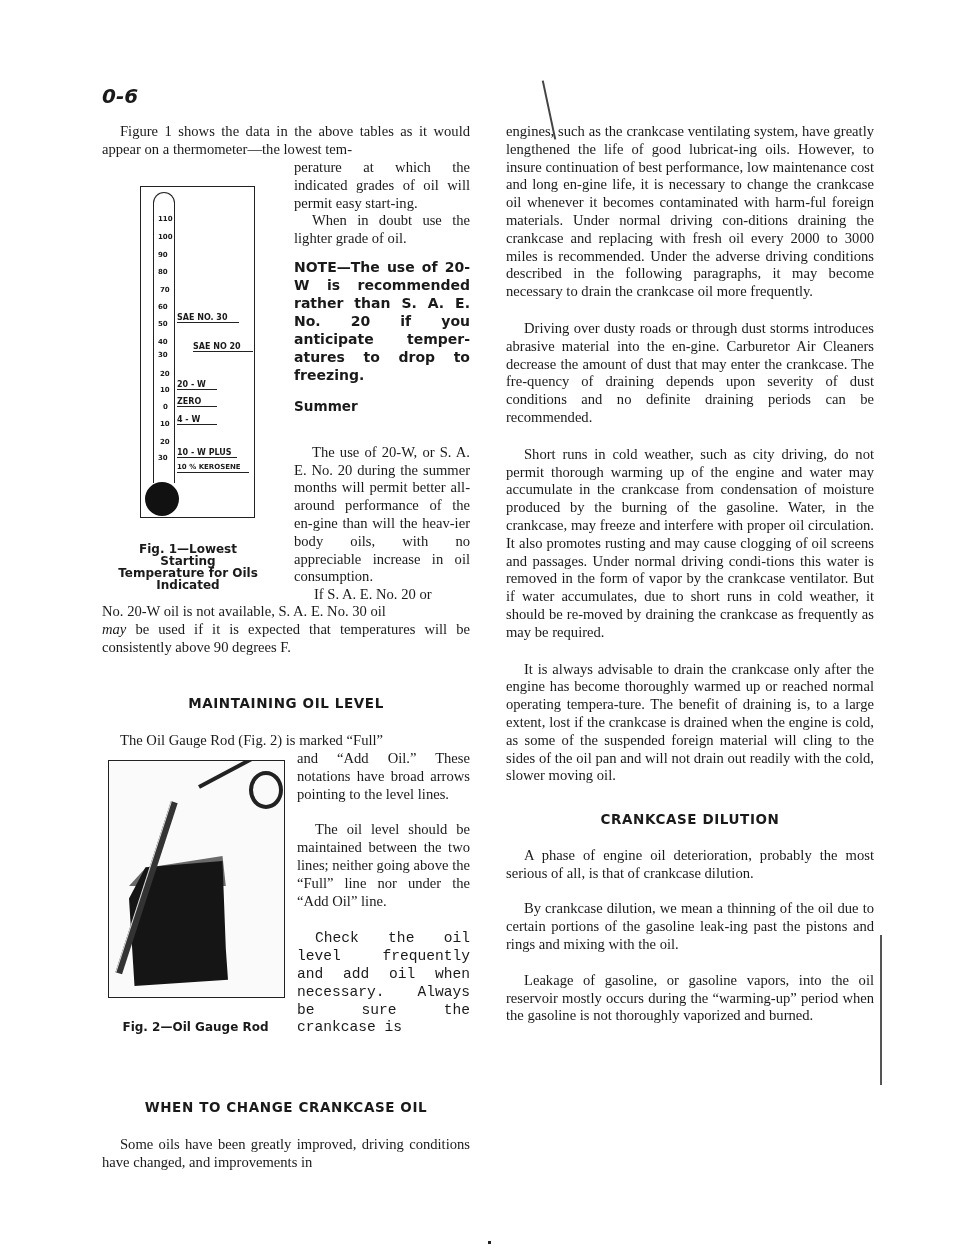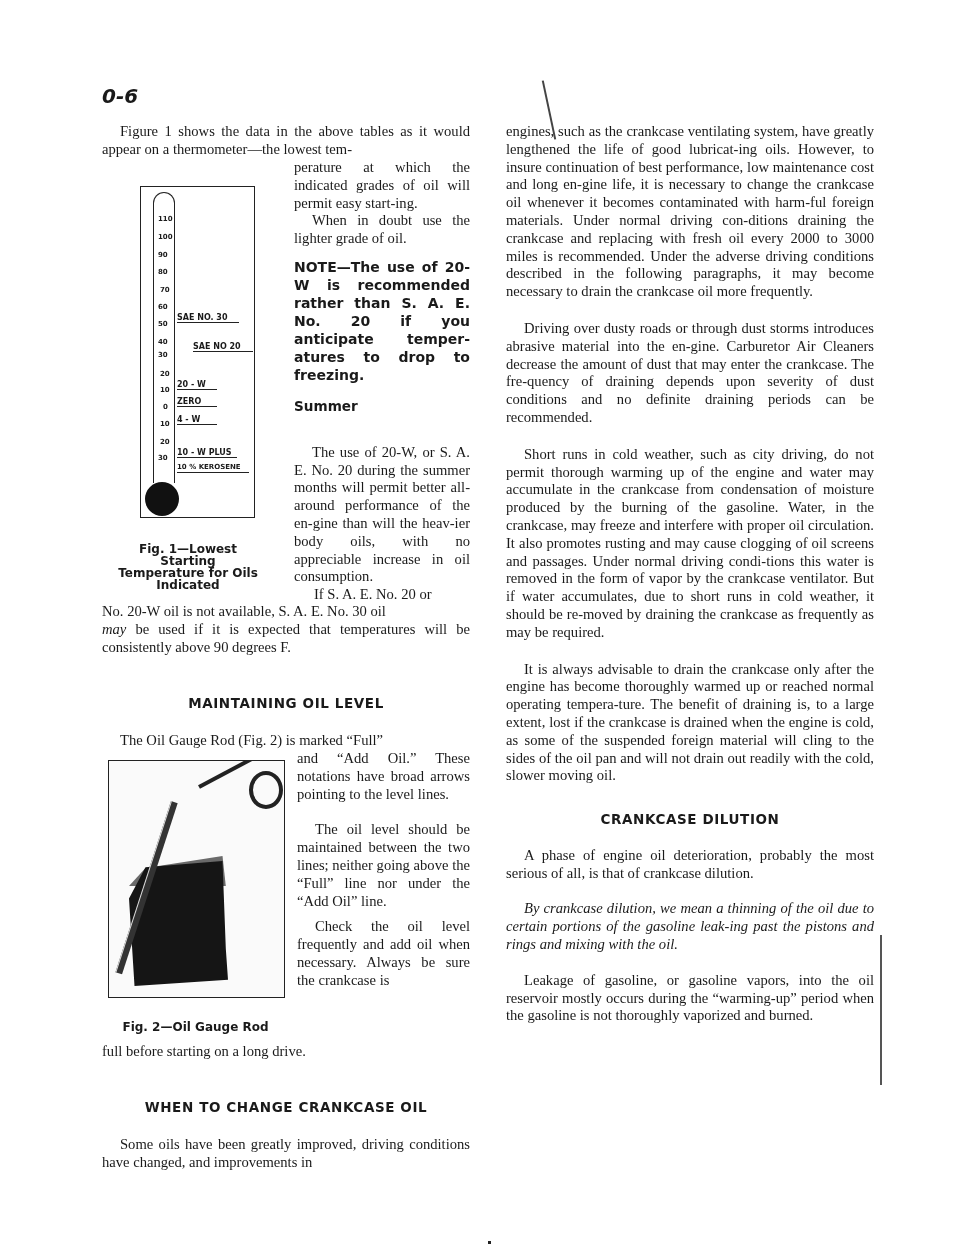--- a/index.html
+++ b/index.html
@@ -88,38 +88,35 @@
     <div class="oil-can"></div>
     <div class="rod"></div>
     <div class="arm"></div>
     <div class="loop"></div>
   </div>
   <div class="caption" style="position:absolute; left:108px; top:1021px; width:175px;">Fig. 2—Oil Gauge Rod</div>
 
   <div class="col" style="left:297px; top:750px; width:173px;">
     <p class="p" style="text-indent:0">and “Add Oil.” These notations have broad arrows pointing to the level lines.</p>
     <p class="p" style="margin-top:18px;">The oil level should be maintained between the two lines; neither going above the “Full” line nor under the “Add Oil” line.</p>
-    <p class="p" style="margin-top:8px;">Check the oil level frequently and add oil when necessary. Always be sure the crankcase is</p>
-  </div>
-  <div class="col" style="left:102px; top:1043px; width:368px;">
-    <p class="p" style="text-indent:0">full before starting on a long drive.</p>
+    <p class="p" style="margin-top:20px;font-family:Liberation Mono, monospace;">Check the oil level frequently and add oil when necessary. Always be sure the crankcase is</p>
   </div>
 
   <div class="heading" style="position:absolute; left:102px; top:1099px; width:368px;">WHEN TO CHANGE CRANKCASE OIL</div>
   <div class="col" style="left:102px; top:1136px; width:368px;">
     <p class="p">Some oils have been greatly improved, driving conditions have changed, and improvements in</p>
   </div>
 
   <div class="col" style="left:506px; top:123px; width:368px;">
     <p class="p" style="text-indent:0">engines, such as the crankcase ventilating system, have greatly lengthened the life of good lubricat-ing oils. However, to insure continuation of best performance, low maintenance cost and long en-gine life, it is necessary to change the crankcase oil whenever it becomes contaminated with harm-ful foreign materials. Under normal driving con-ditions draining the crankcase and replacing with fresh oil every 2000 to 3000 miles is recommended. Under the adverse driving conditions described in the following paragraphs, it may become necessary to drain the crankcase oil more frequently.</p>
     <p class="p" style="margin-top:19px;">Driving over dusty roads or through dust storms introduces abrasive material into the en-gine. Carburetor Air Cleaners decrease the amount of dust that may enter the crankcase. The fre-quency of draining depends upon severity of dust conditions and no definite draining periods can be recommended.</p>
     <p class="p" style="margin-top:19px;">Short runs in cold weather, such as city driving, do not permit thorough warming up of the engine and water may accumulate in the crankcase from condensation of moisture produced by the burning of the gasoline. Water, in the crankcase, may freeze and interfere with proper oil circulation. It also promotes rusting and may cause clogging of oil screens and passages. Under normal driving condi-tions this water is removed in the form of vapor by the crankcase ventilator. But if water accumulates, due to short runs in cold weather, it should be re-moved by draining the crankcase as frequently as may be required.</p>
     <p class="p" style="margin-top:19px;">It is always advisable to drain the crankcase only after the engine has become thoroughly warmed up or reached normal operating tempera-ture. The benefit of draining is, to a large extent, lost if the crankcase is drained when the engine is cold, as some of the suspended foreign material will cling to the sides of the oil pan and will not drain out readily with the cold, slower moving oil.</p>
     <div class="heading" style="margin-top:26px;">CRANKCASE DILUTION</div>
     <p class="p" style="margin-top:18px;">A phase of engine oil deterioration, probably the most serious of all, is that of crankcase dilution.</p>
-    <p class="p" style="margin-top:18px;font-style:italic;">By crankcase dilution, we mean a thinning of the oil due to certain portions of the gasoline leak-ing past the pistons and rings and mixing with the oil.</p>
+    <p class="p" style="margin-top:18px;">By crankcase dilution, we mean a thinning of the oil due to certain portions of the gasoline leak-ing past the pistons and rings and mixing with the oil.</p>
     <p class="p" style="margin-top:18px;">Leakage of gasoline, or gasoline vapors, into the oil reservoir mostly occurs during the “warming-up” period when the gasoline is not thoroughly vaporized and burned.</p>
   </div>
 
   <div style="position:absolute; left:548px; top:80px; width:2px; height:60px; background:#444; transform:rotate(-12deg);"></div>
   <div style="position:absolute; left:880px; top:935px; width:2px; height:150px; background:#555;"></div>
   <div style="position:absolute; left:488px; top:1241px; width:3px; height:3px; background:#222;"></div>
 </div>
 
 </body></html>

